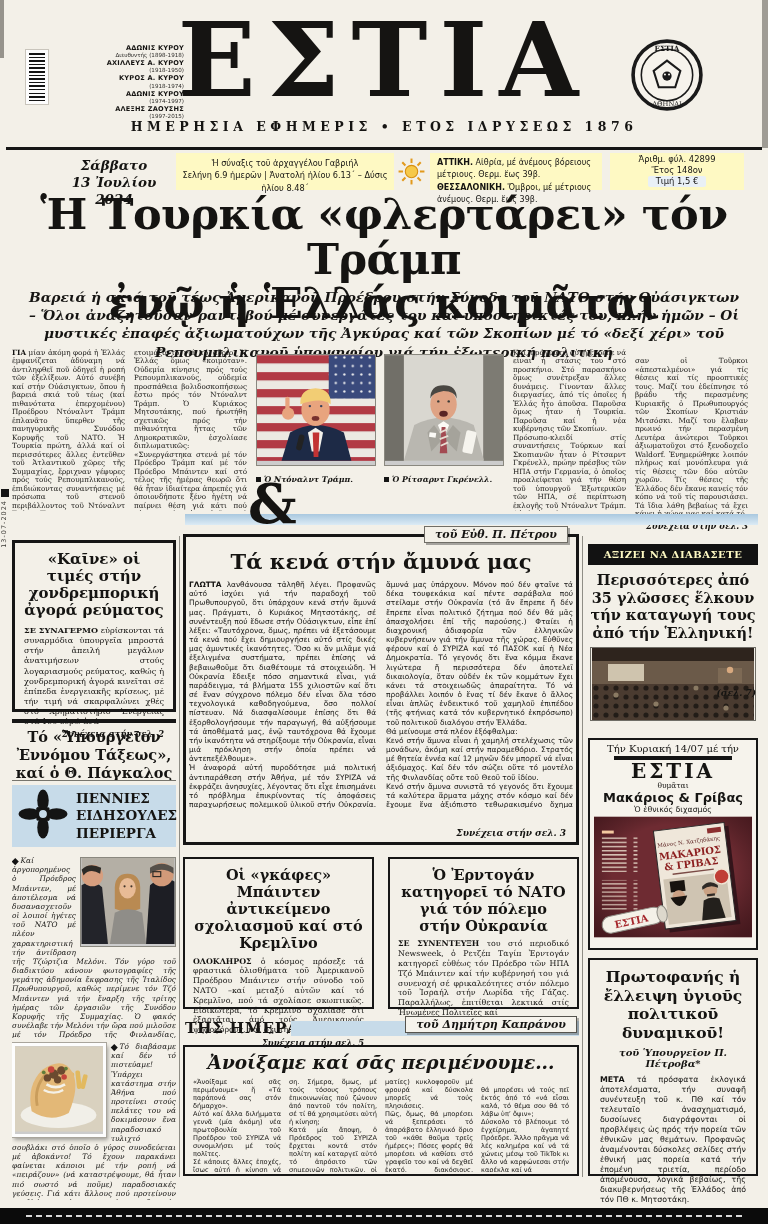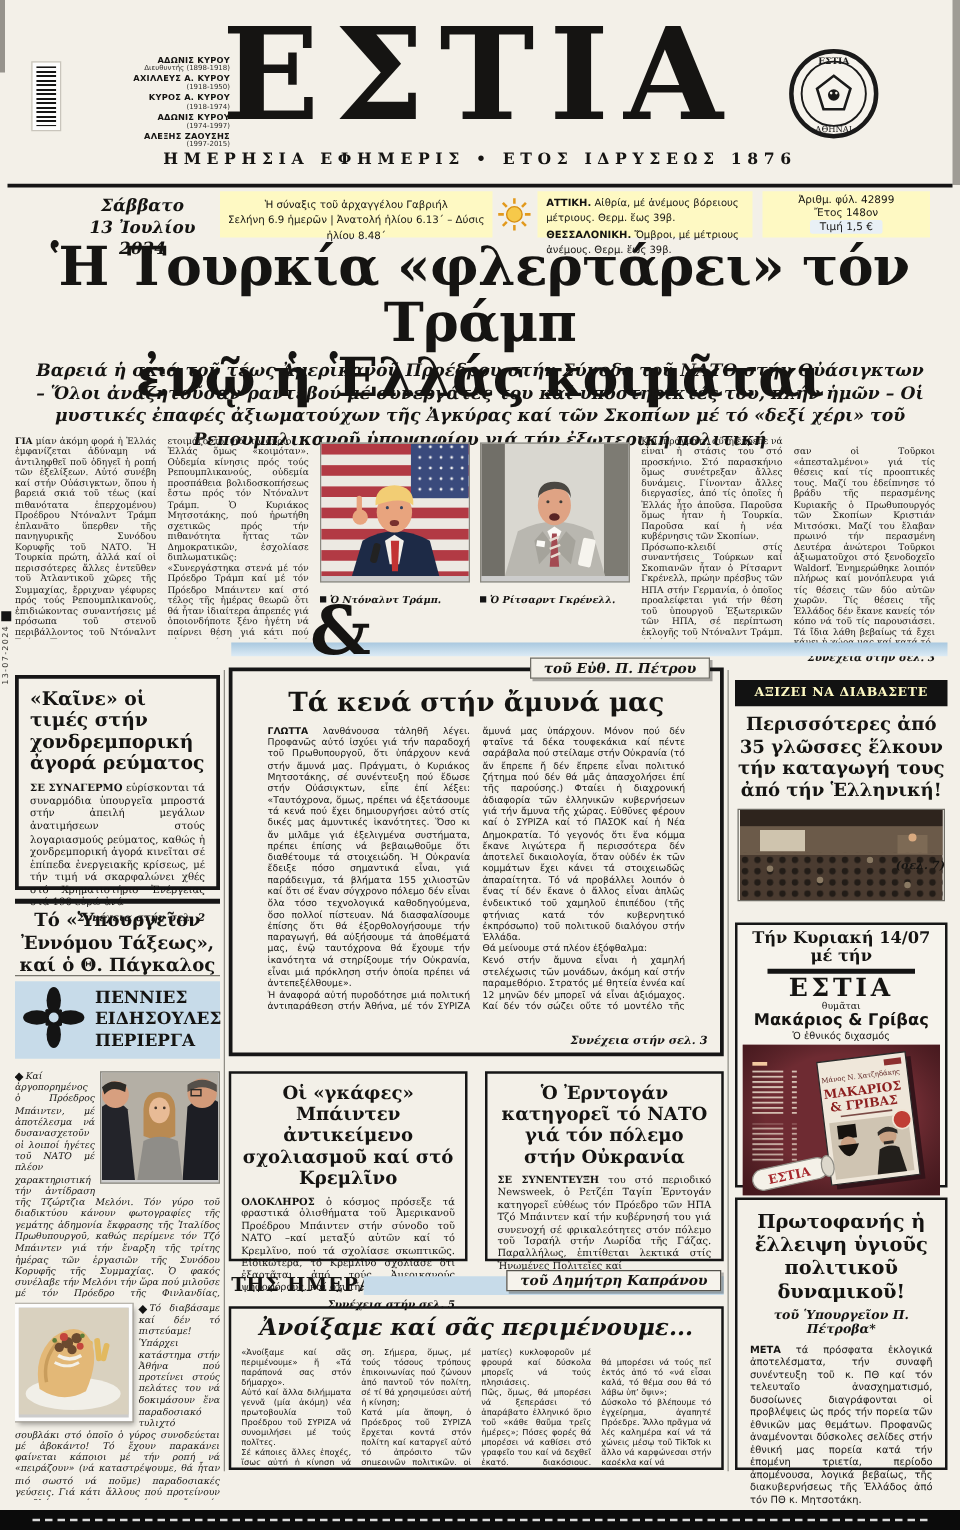--- a/index.html
+++ b/index.html
@@ -56,21 +56,21 @@
   .sqb { display:inline-block; width:5px; height:5px; background:#141414; margin-right:3px; }
   .more { text-align:right; font-weight:bold; font-style:italic; font-size:8.4px; margin-top:3px; }
 
   .bluebar { top:514px; left:185px; right:10px; height:11px;
     background:linear-gradient(180deg,#a9c8df,#dcebf5); }
   .amp { left:248px; top:477px; font-size:54px; font-weight:bold; line-height:1; z-index:3; }
 
   
   .elec-box { left:12px; top:540px; width:164px; height:172px;
     border:3px solid #161616; padding:8px 9px 5px; }
-  .elec-box h3 { font-size:15px; line-height:1.14; text-align:left; }
+  .elec-box h3 { font-size:15px; line-height:1.14; text-align:center; }
   .small-body { font-size:8.1px; line-height:1.24; text-align:justify; margin-top:6px; }
   .rail-rule1 { left:12px; top:719px; width:164px; height:3.5px; background:#161616; }
   .pagalos { left:12px; top:728px; width:164px; text-align:center; }
   .pagalos h3 { font-size:14.5px; line-height:1.25; }
   .pagalos .byline { font-style:italic; font-size:10px; margin-top:4px; }
   .rail-rule2 { left:12px; top:780px; width:164px; height:1px; background:#77756d; }
   .pennies-head { left:12px; top:785px; width:164px; height:62px; background:#c7dbe9;
     display:flex; align-items:center; gap:8px; padding:4px 6px; }
   .pennies-titles { font-weight:bold; font-size:13.5px; line-height:1.3; }
   .pennies-item { left:12px; width:164px; font-size:7.4px; line-height:1.24;
@@ -82,21 +82,21 @@
   .float-r { float:right; margin:1px 0 3px 4px; }
   .float-l { float:left; margin:1px 5px 3px 0; box-shadow:2px 3px 4px rgba(0,0,0,.35);
     border:3px solid #fdfdfd; outline:1px solid #a9a59c; }
 
   
   .vrule { width:1px; background:#8f8d85; top:536px; height:641px; }
   .vl { left:179px; } .vr { left:582px; }
 
   
   .defence-box { left:183px; top:534px; width:396px; height:311px;
-    border:3px solid #161616; padding:8px 28px 6px; }
+    border:3px solid #161616; padding:8px 3px 6px; }
   .defence-byline { position:absolute; top:-11px; right:8px; background:#f3f0e8;
     border:1px solid #6f6d66; box-shadow:2px 2px 0 rgba(20,20,20,.35);
     padding:1px 10px; font-weight:bold; font-style:italic; font-size:11px; }
   .defence-box h2 { text-align:center; font-size:21px; margin:4px 0 6px; }
   .defence-cols { display:flex; gap:10px; }
   .dcol { flex:1; font-family:"DejaVu Sans","Liberation Sans",sans-serif;
     font-size:7.4px; line-height:1.24; text-align:justify; white-space:pre-line;
     height:228px; overflow:hidden; }
   .defence-more { position:absolute; bottom:4px; right:10px; background:#f3f0e8;
     font-weight:bold; font-style:italic; font-size:9px; padding-left:6px; }
@@ -127,21 +127,21 @@
   .worth-banner { left:588px; top:544px; width:170px; height:21px; background:#121212;
     color:#fef9c3; text-align:center; font-weight:bold; font-size:10px;
     line-height:21px; letter-spacing:.5px; }
   .worth-head { left:588px; top:571px; width:170px; text-align:center;
     font-weight:bold; font-size:14.5px; line-height:1.22; }
   .worth-photo { left:590px; top:647px; width:166px; height:74px; border:1px solid #6f6d66; }
   .worth-ref { left:588px; top:688px; width:168px; text-align:right;
     font-style:italic; font-weight:bold; font-size:9px; }
   .promo-box { left:588px; top:738px; width:170px; height:212px; background:#f6f3ec;
     border:2px solid #161616; padding:3px 4px; text-align:center; }
-  .promo-header { font-size:13px; font-weight:bold; }
+  .promo-header { font-size:10px; font-weight:normal; }
   .promo-over-bar { width:118px; height:4px; background:#141414; margin:2px auto 1px; }
   .promo-logo { font-size:20px; font-weight:bold; letter-spacing:3px; line-height:1; }
   .promo-remember { font-size:7.5px; }
   .promo-title { font-family:"DejaVu Sans","Liberation Sans",sans-serif;
     font-weight:bold; font-size:13px; line-height:1.1; margin-top:1px; }
   .promo-sub { font-family:"DejaVu Sans","Liberation Sans",sans-serif;
     font-size:7.8px; margin-bottom:2px; }
   .petrova-box { left:588px; top:958px; width:170px; height:218px;
     border:2.5px solid #161616; padding:8px 10px 5px; }
   .petrova-box h3 { font-size:15.5px; line-height:1.2; text-align:center; }

